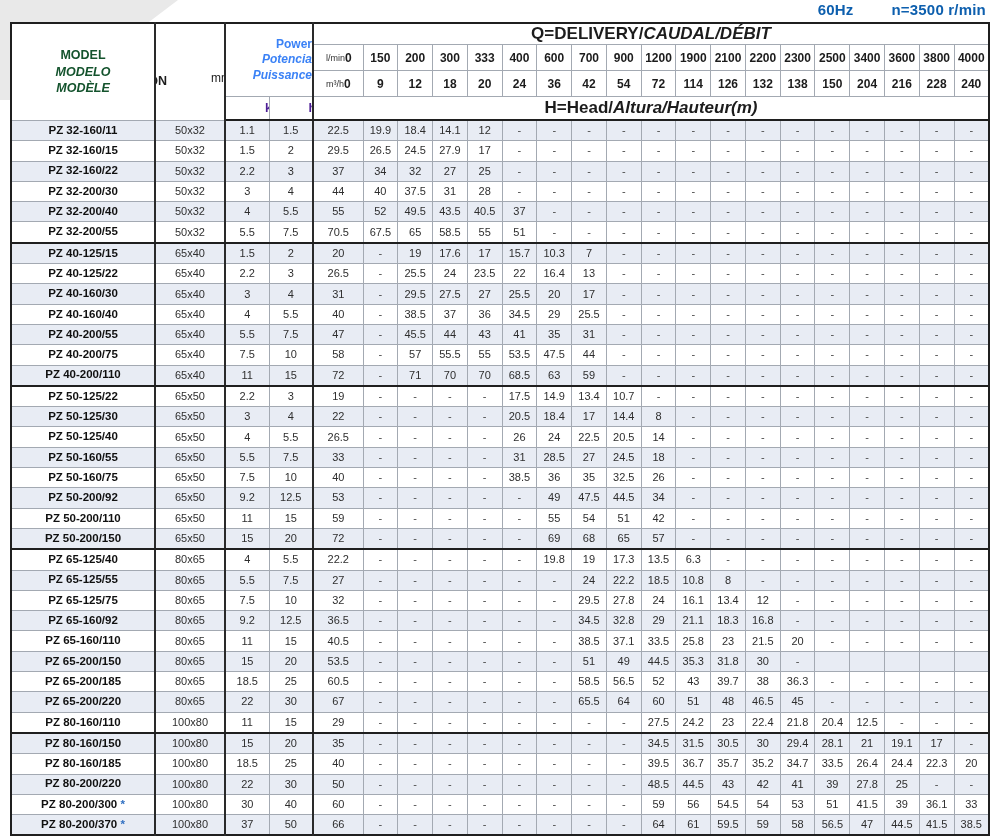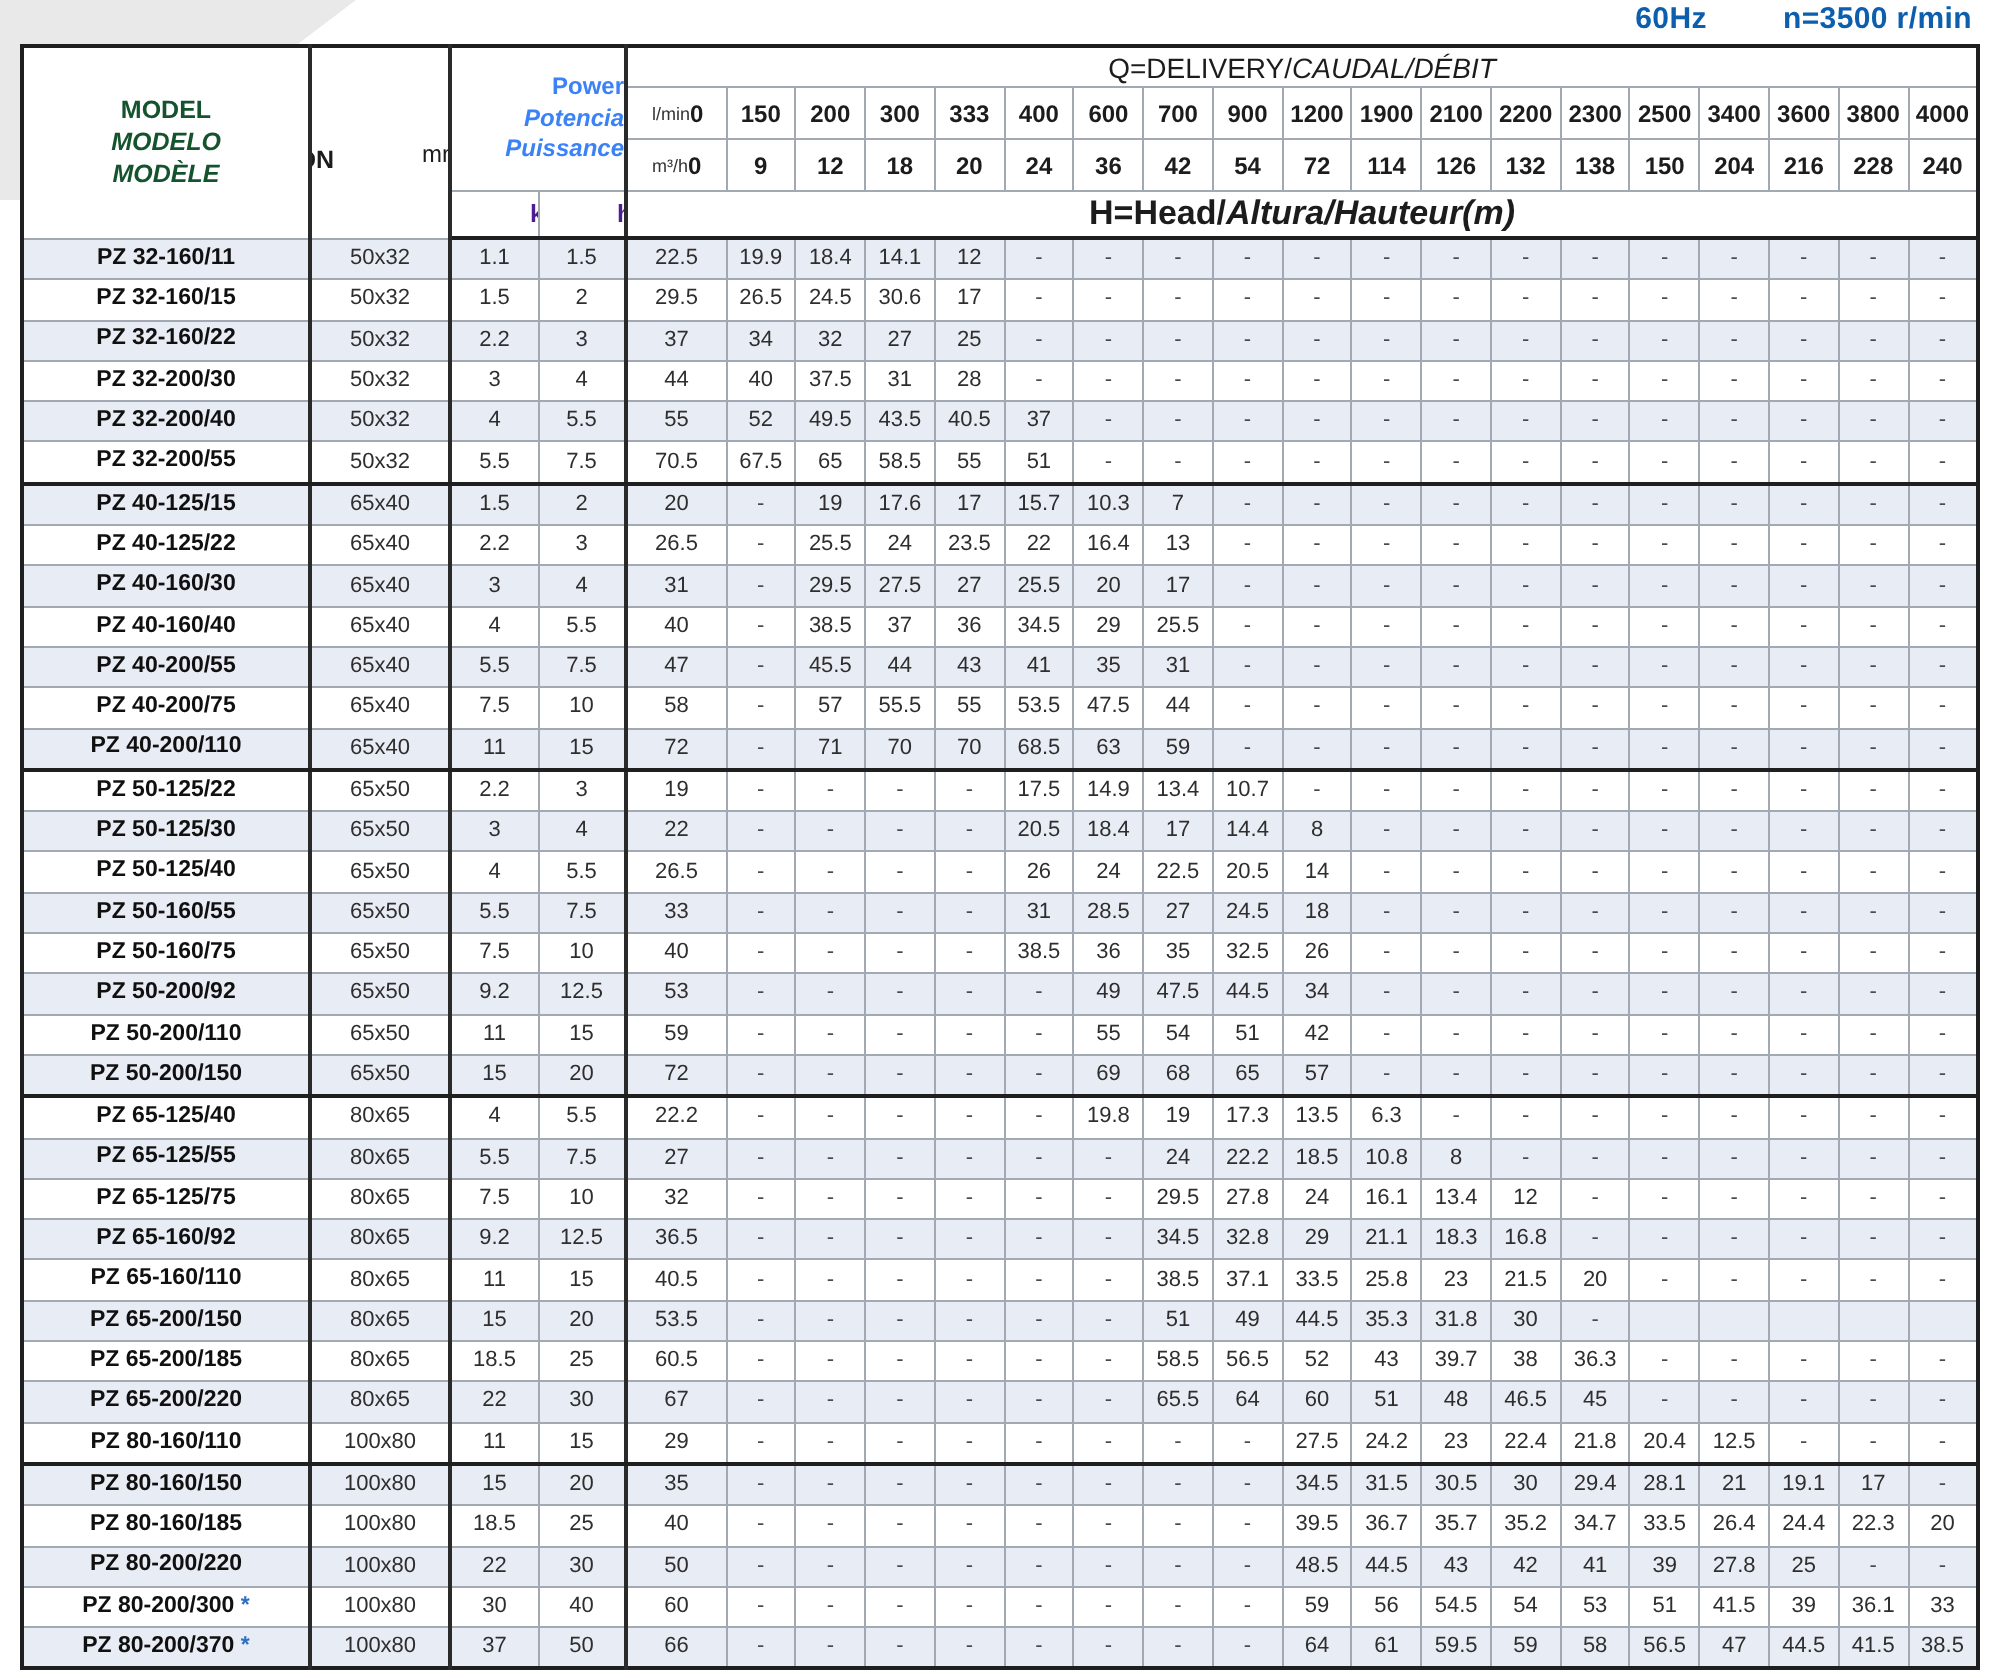--- a/index.html
+++ b/index.html
@@ -14,21 +14,21 @@
   .freq-line{
     position:absolute;top:1px;right:14px;display:flex;gap:38px;
     font-weight:bold;font-size:15px;color:#0d5fae;letter-spacing:0.2px;
   }
   table.perf{
     position:absolute;left:10px;top:22px;width:980px;background:#fff;
     border-collapse:collapse;table-layout:fixed;border:2px solid #1f1f1f;
   }
   th,td{border:1px solid #a3a9b2;padding:0;text-align:center;color:#2e2e2e;overflow:hidden;white-space:nowrap;}
   thead th{background:#fff;vertical-align:middle;}
-  .q-title-cell{font-size:14px;height:19px;font-weight:normal;color:#1c1c1c;margin-top:21px;}
+  .q-title-cell{font-size:17px;height:19px;font-weight:bold;color:#1c1c1c;margin-top:21px;}
   .q-title-cell .it, .h-title-cell .it{font-style:italic;}
   tr.num-row th{font-size:12px;font-weight:bold;height:25px;color:#1c1c1c;}
   th.unit-cell{padding:0 12px;}
   th.unit-cell .unit-label{font-size:9px;font-weight:normal;color:#333;vertical-align:middle;}
   th.unit-cell .unit-zero{font-size:12px;font-weight:bold;vertical-align:middle;}
   .h-title-cell{font-size:17px;height:22px;font-weight:bold;color:#1c1c1c;}
   .model-h{font-size:12.5px;font-weight:bold;line-height:1.3;color:#14532d;}
   .model-h .it,.power-h .it{font-style:italic;}
   .dn-h{font-size:12.5px;font-weight:bold;color:#1c1c1c;}
   .dn-h .dn-wrap{display:flex;flex-direction:row;height:100%;justify-content:center;}
@@ -183,21 +183,21 @@
         <td class="q dash">-</td>
       </tr>
       <tr>
         <td class="model">PZ 32-160/15</td>
         <td class="dn">50x32</td>
         <td class="kw">1.5</td>
         <td class="hp">2</td>
         <td class="q">29.5</td>
         <td class="q">26.5</td>
         <td class="q">24.5</td>
-        <td class="q">30.6</td>
+        <td class="q">27.9</td>
         <td class="q">17</td>
         <td class="q dash">-</td>
         <td class="q dash">-</td>
         <td class="q dash">-</td>
         <td class="q dash">-</td>
         <td class="q dash">-</td>
         <td class="q dash">-</td>
         <td class="q dash">-</td>
         <td class="q dash">-</td>
         <td class="q dash">-</td>

